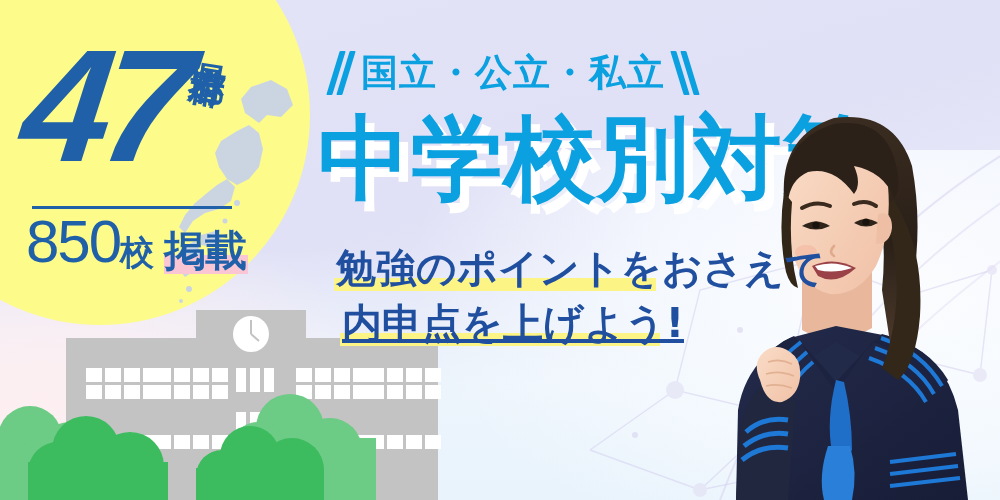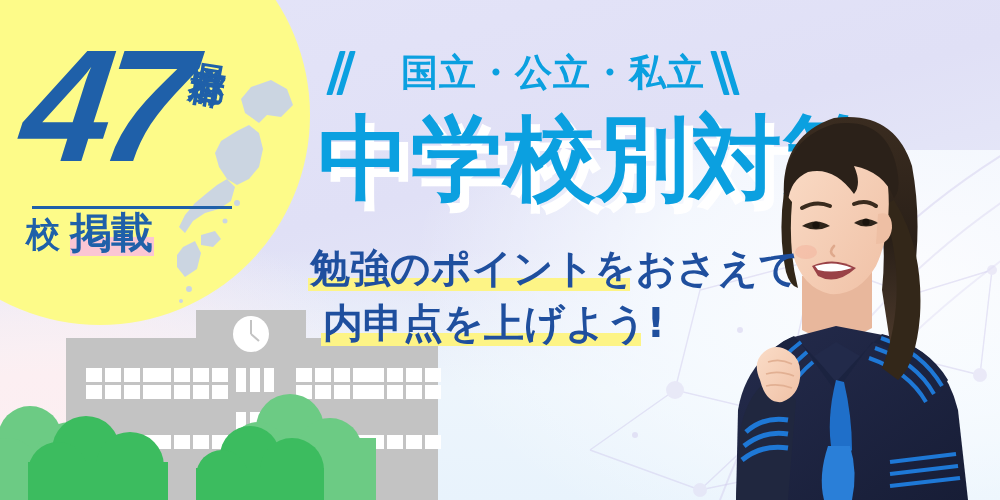--- a/index.html
+++ b/index.html
@@ -101,21 +101,20 @@
   
   .kicker{
     position:absolute; left:333px; top:48px;
     display:flex; align-items:center; gap:12px;
     color:#0ba0e0;
   }
   .kicker-text{
     font-size:37px; font-weight:700; letter-spacing:1px;
     font-family:Liberation Serif, serif;
     white-space:nowrap;
-    margin-left:40px;
   }
   .slash{ display:flex; gap:4px; }
   .slash i{ display:block; width:6px; height:44px; background:#0ba0e0; border-radius:1px; }
   .slash-l i:nth-child(1){ transform:skewX(-17deg); }
   .slash-l i:nth-child(2){ transform:skewX(-17deg); }
   .slash-r i{ transform:skewX(17deg); }
 
   .headline{
     position:absolute; left:318px; top:113px;
     font-size:92px; font-weight:700; line-height:1;
@@ -125,22 +124,22 @@
     text-shadow:9px 10px 0 #ffffff;
     white-space:nowrap;
   }
 
   .sub-line{
     position:absolute;
     font-family:"DejaVu Sans","Liberation Sans",sans-serif;
     font-size:40px; font-weight:700; color:#1f4f9e;
     white-space:nowrap; line-height:1;
   }
-  .sub1{ left:310px; top:248px; }
-  .sub2{ left:323px; top:303px; }
+  .sub1{ left:336px; top:248px; }
+  .sub2{ left:342px; top:303px;text-decoration:underline; }
   .sub-txt{ position:relative; z-index:2; }
   .sub-hl{
     position:absolute; left:-2px; bottom:-3px; height:13px;
     background:#fdf486; z-index:1;
   }
   .sub1 .sub-hl{ width:322px; }
   .sub2 .sub-hl{ width:320px; }
 
   
   .girl{ position:absolute; right:-6px; bottom:0; width:330px; height:420px; }
@@ -319,20 +318,21 @@
       <circle cx="14" cy="214" r="3"></circle>
       <circle cx="6" cy="226" r="2"></circle>
     </g>
   </svg>
 
   <div class="badge-num">47</div>
   <div class="badge-vert">都道府県</div>
   <div class="badge-rule"></div>
 
   <div class="badge-sub">
+    <span class="bs-850">850</span>
     <span class="bs-kou">校</span>
     <span class="bs-keisai-wrap">
       <span class="bs-keisai-hl"></span>
       <span class="bs-keisai">掲載</span>
     </span>
   </div>
 
   <div class="kicker">
     <span class="slash slash-l">
         <i></i>

